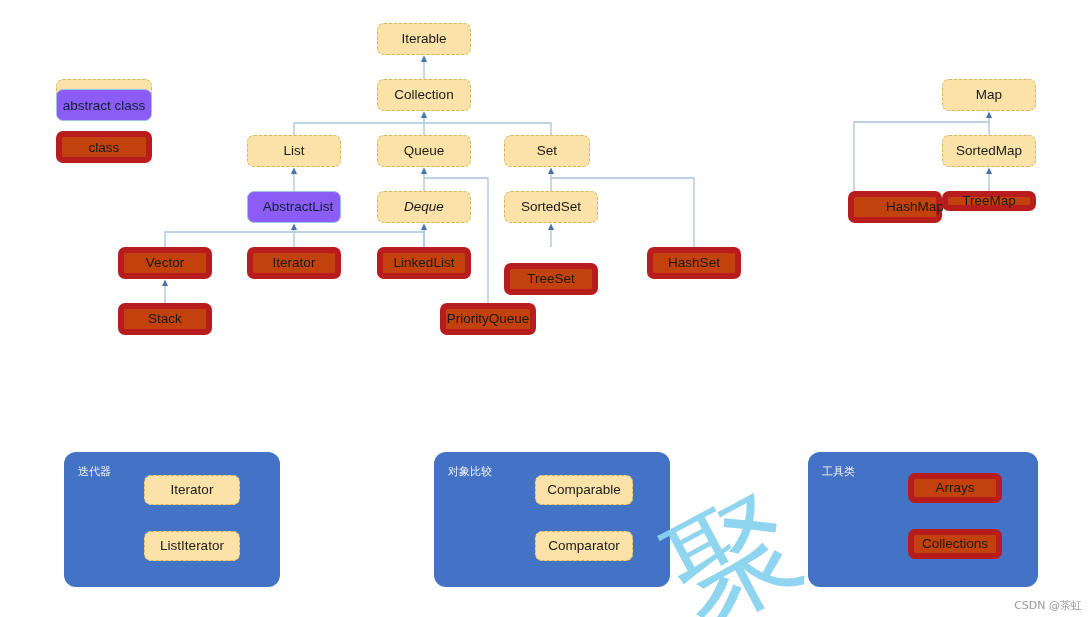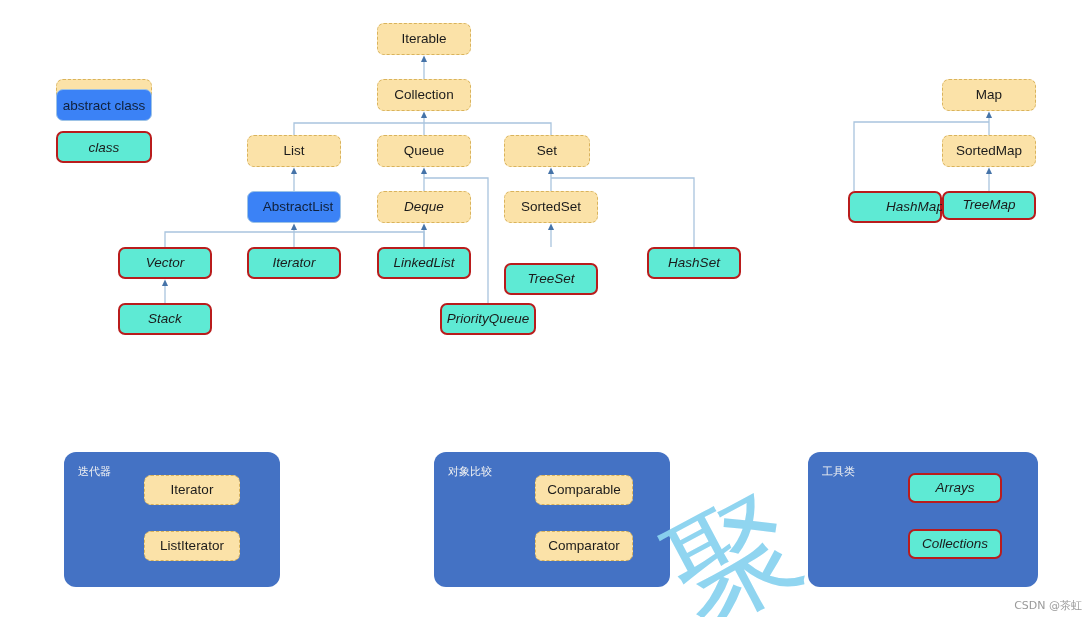--- a/index.html
+++ b/index.html
@@ -20,29 +20,28 @@
     border-radius:7px;
     font-size:13.5px;color:#1a1a1a;line-height:1.1;
     text-align:center;white-space:nowrap;
   }
   .iface{
     background:#FBE2A8;
     border:1px dashed #D9B35C;
     color:#1b1b1b;
   }
   .abstract{
-    background:#3b82f6;
+    background:#8b5cf6;
     border:1px solid #9DC3E6;
     color:#10203a;
   }
   .klass{
-    background:#5eead4;
-    border:2px solid #b91c1c;
+    background:#c2410c;
+    border:6px solid #b91c1c;
     color:#1b1b1b;
-    font-style:italic;
   }
 
   
   .legend-box{position:absolute;box-sizing:border-box;display:flex;
     align-items:center;justify-content:center;border-radius:7px;
     font-size:13.5px;white-space:nowrap;}
 
   
   .panel{
     position:absolute;box-sizing:border-box;
@@ -142,21 +141,21 @@
       <div class="node klass" style="left: 118px; top: 247px; width: 94px; height: 32px;">Vector</div>
       <div class="node klass" style="left: 247px; top: 247px; width: 94px; height: 32px;">Iterator</div>
       <div class="node klass" style="left: 377px; top: 247px; width: 94px; height: 32px;">LinkedList</div>
       <div class="node klass" style="left: 504px; top: 247px; width: 94px; height: 32px; margin-top: 16px;">TreeSet</div>
       <div class="node klass" style="left: 647px; top: 247px; width: 94px; height: 32px;">HashSet</div>
       <div class="node klass" style="left: 118px; top: 303px; width: 94px; height: 32px;">Stack</div>
       <div class="node klass" style="left: 440px; top: 303px; width: 96px; height: 32px;">PriorityQueue</div>
       <div class="node iface" style="left: 942px; top: 79px; width: 94px; height: 32px;">Map</div>
       <div class="node iface" style="left: 942px; top: 135px; width: 94px; height: 32px;">SortedMap</div>
       <div class="node klass" style="left: 848px; top: 191px; width: 94px; height: 32px; padding-left: 40px;">HashMap</div>
-      <div class="node klass" style="left: 942px; top: 191px; width: 94px; height: 29px; text-align: center;">TreeMap</div>
+      <div class="node klass" style="left: 942px; top: 191px; width: 94px; height: 20px; text-align: center;">TreeMap</div>
     </div>
   <div id="panels">
       <div class="panel" style="left: 64px; top: 452px; width: 216px; height: 135px;"></div>
       <div class="panel-title" style="left: 78px; top: 464px;">迭代器</div>
       <div class="node iface" style="left: 144px; top: 475px; width: 96px; height: 30px;">Iterator</div>
       <div class="node iface" style="left: 144px; top: 531px; width: 96px; height: 30px;">ListIterator</div>
       <div class="panel" style="left: 434px; top: 452px; width: 236px; height: 135px;"></div>
       <div class="panel-title" style="left: 448px; top: 464px;">对象比较</div>
       <div class="node iface" style="left: 535px; top: 475px; width: 98px; height: 30px;">Comparable</div>
       <div class="node iface" style="left: 535px; top: 531px; width: 98px; height: 30px;">Comparator</div>

